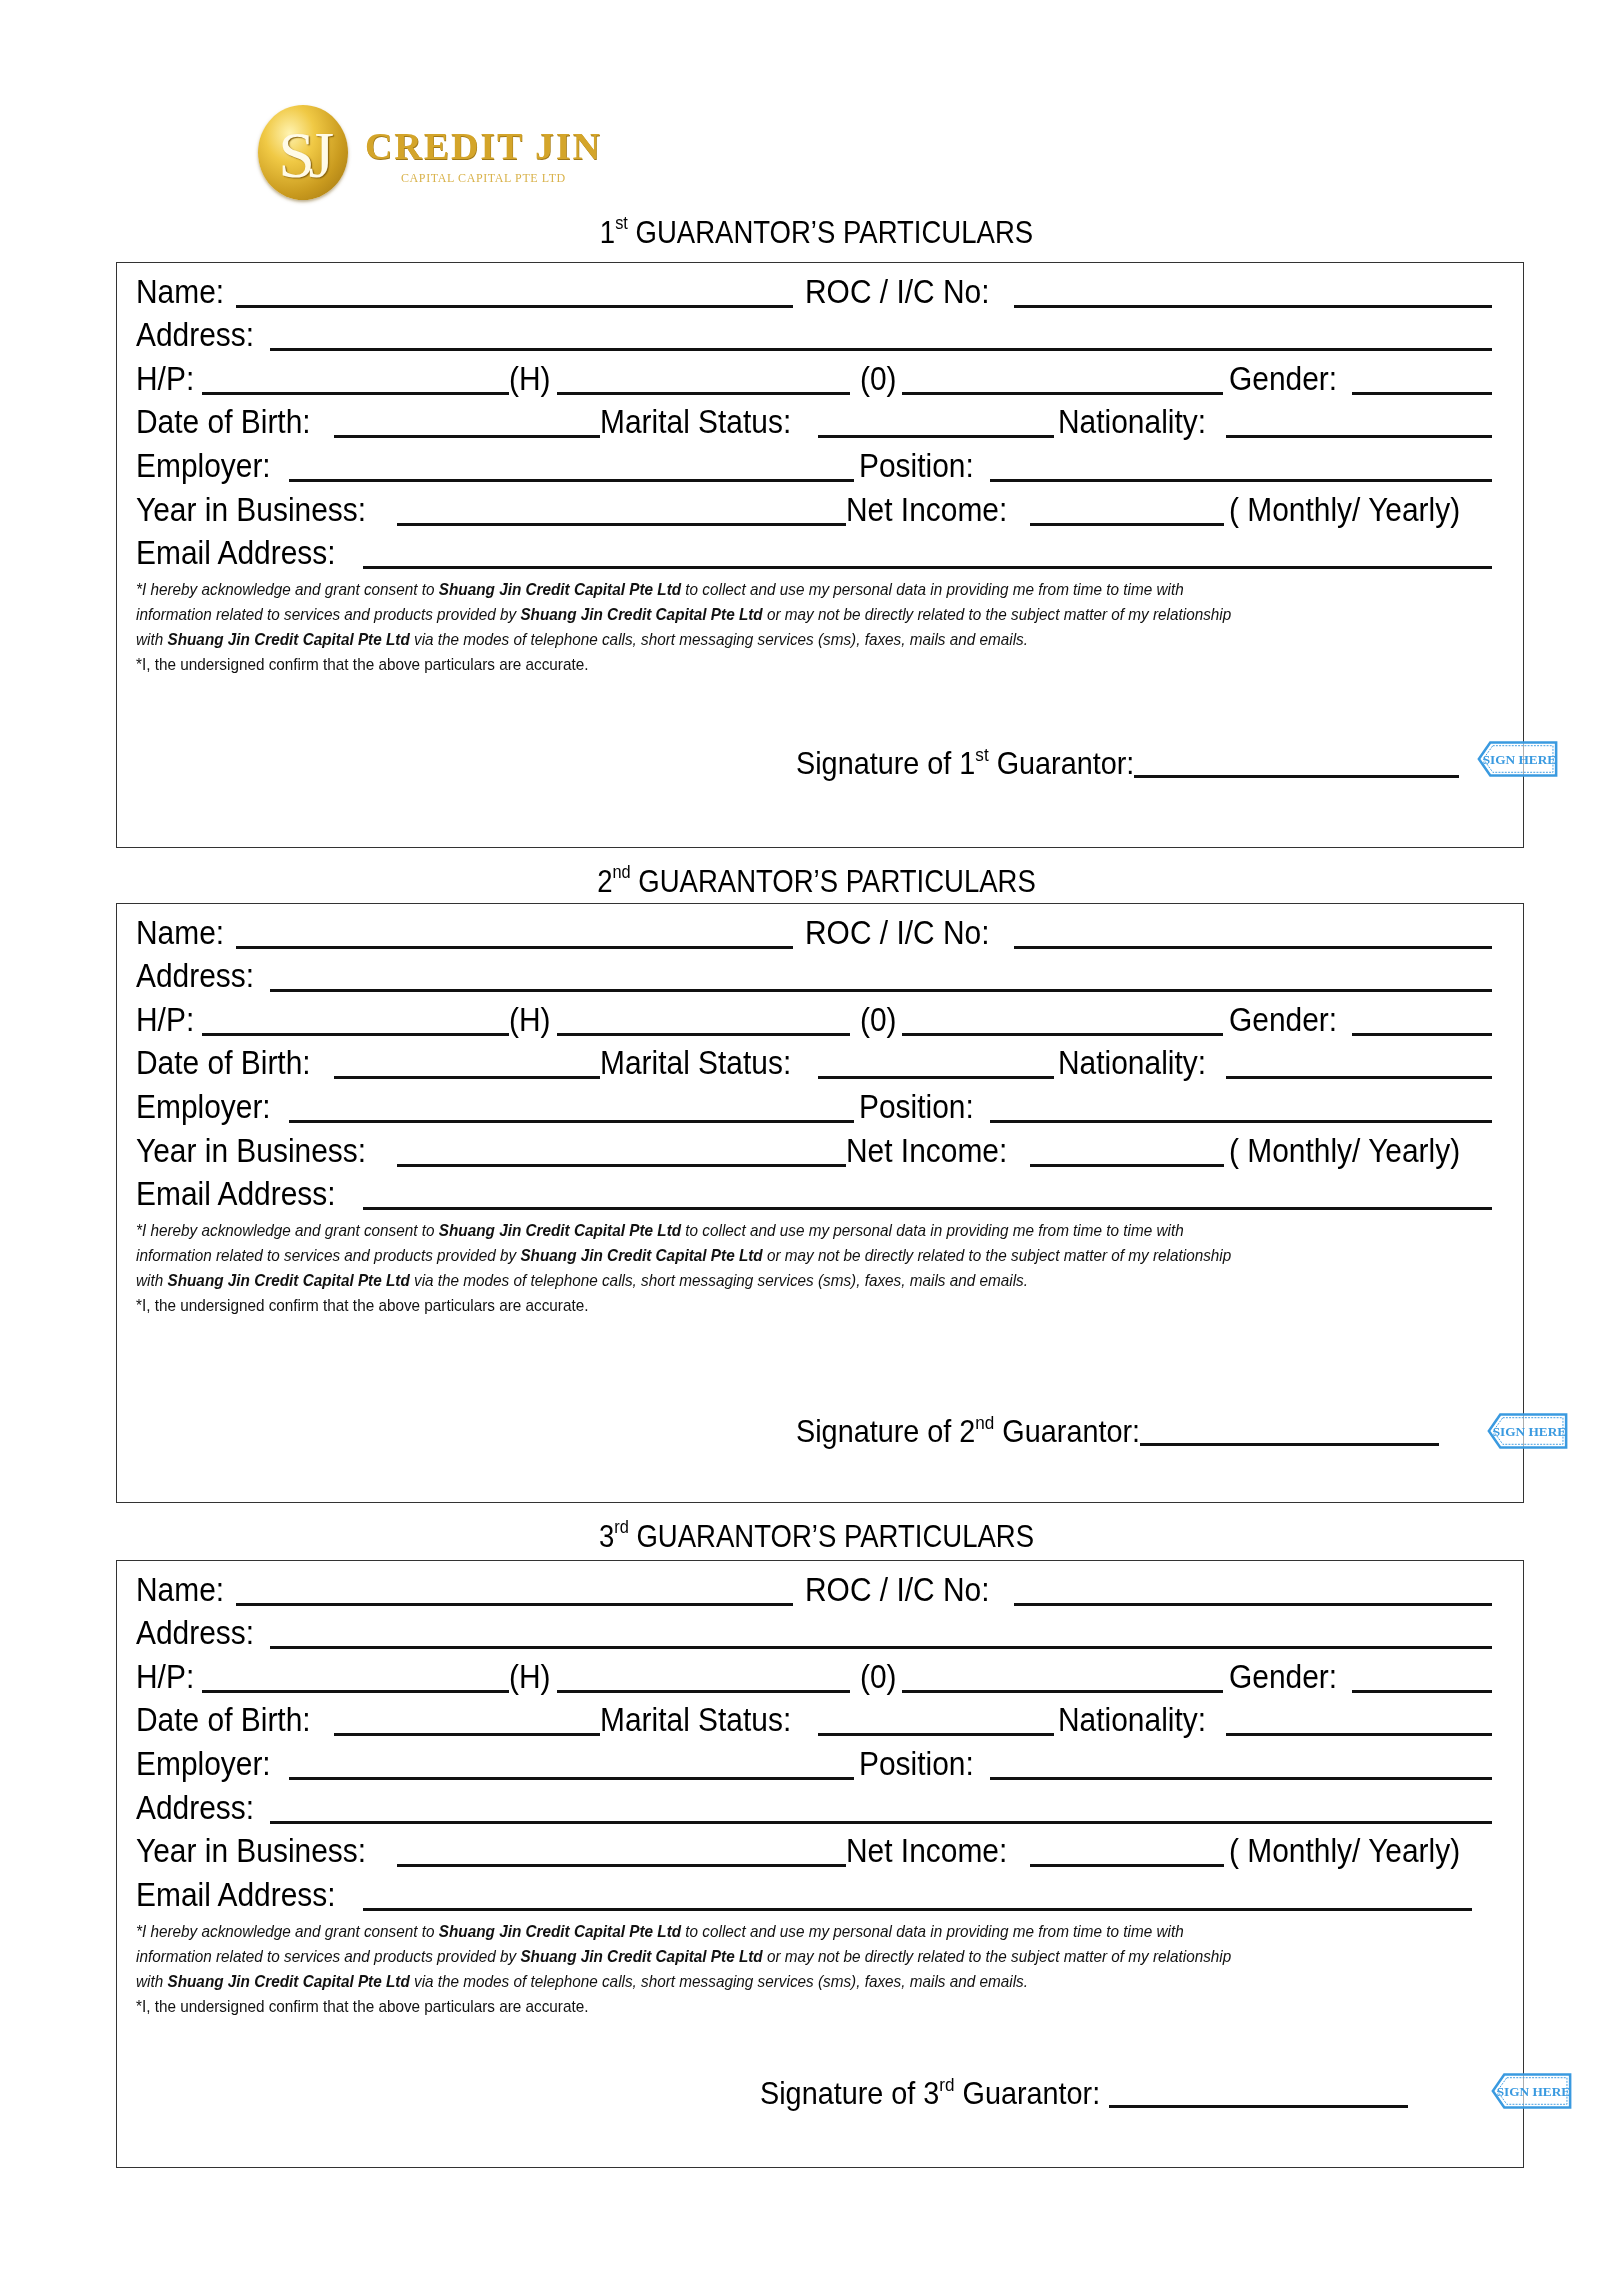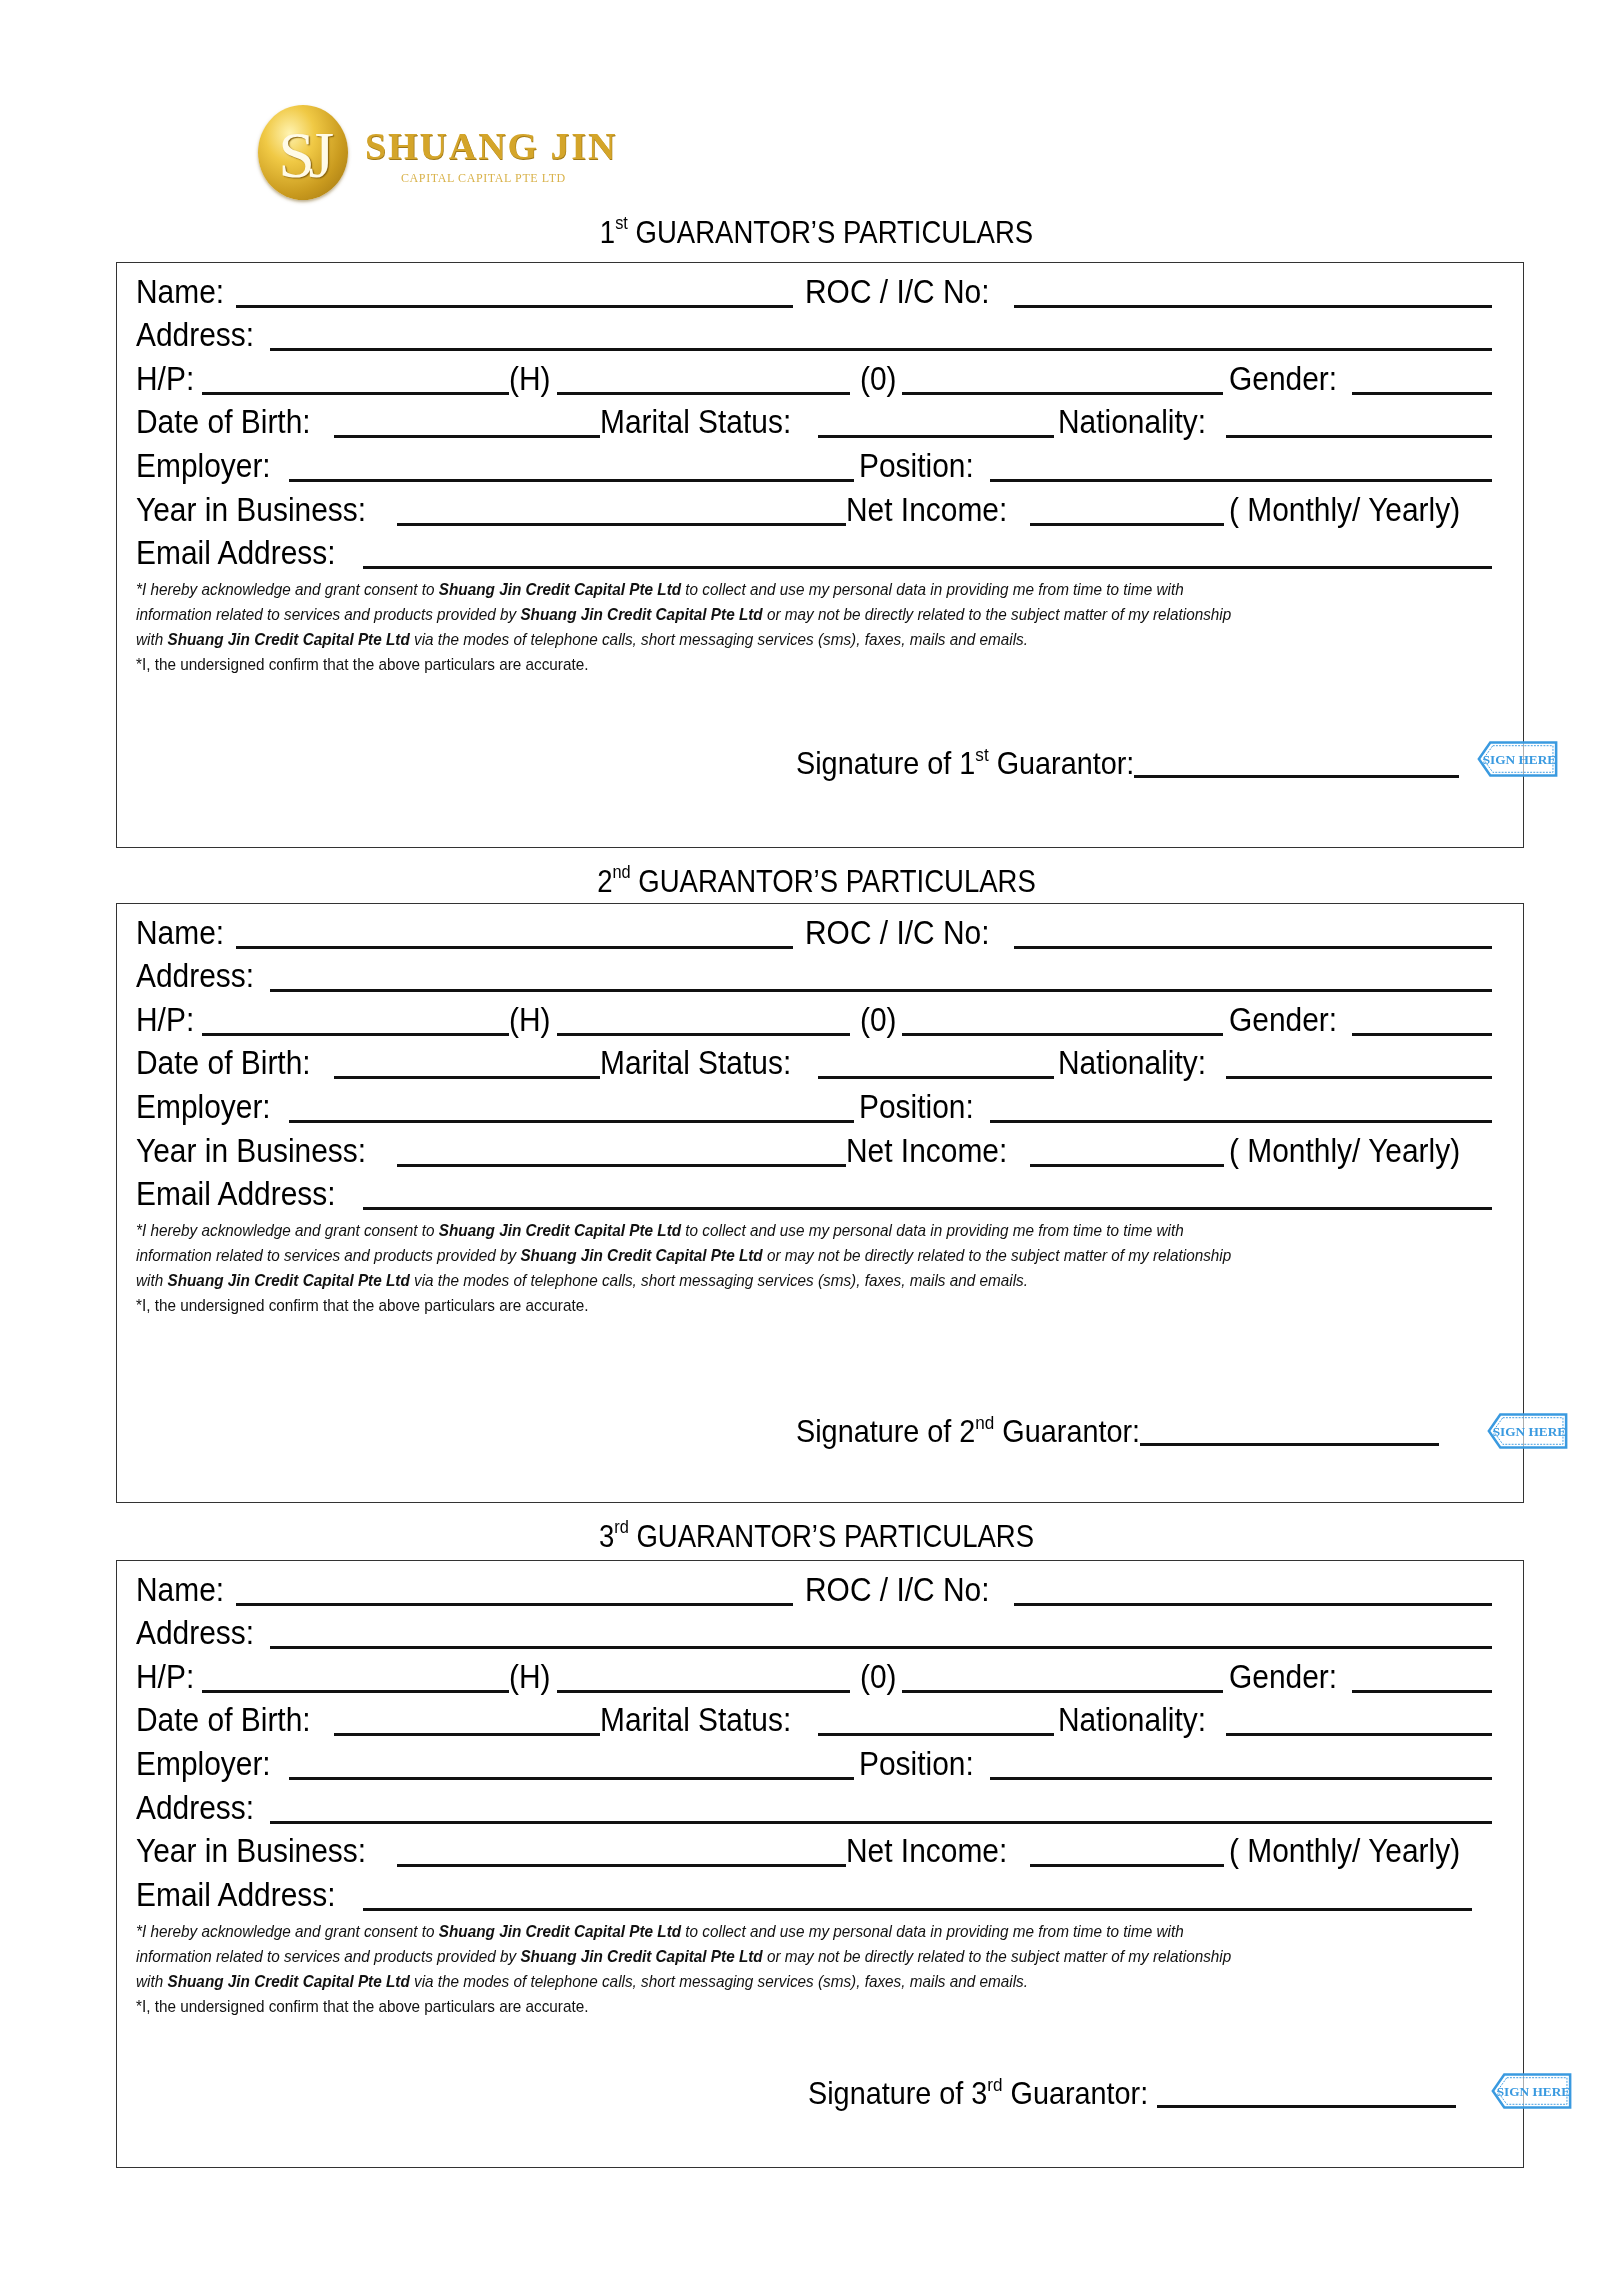--- a/index.html
+++ b/index.html
@@ -42,21 +42,21 @@
   .signhere { position:absolute; width:83px; height:38px; }
   .signhere svg { width:83px; height:38px; display:block; }
 </style>
 </head>
 <body>
 
 <div class="logo">
   <div class="logo-coin">
       <span>SJ</span>
     </div>
-  <div class="logo-name">SHUANG JIN</div>
+  <div class="logo-name">CREDIT JIN</div>
   <div class="logo-sub">CAPITAL CAPITAL PTE LTD</div>
 </div>
 
 <div id="sections">
     <div class="sec-title" style="top: 214px;"><span class="">1</span><sup>st</sup><span class=""> GUARANTOR’S PARTICULARS</span></div>
     <div class="box" style="top: 262px; height: 586px;">
       <div class="row" style="top: 7.6px;">
         <span class="lbl" style="transform: scaleX(0.88); margin-right: 0px;">Name:</span>
         <span class="ul" style="flex-grow: 42;"></span>
         <span class="gap" style="width: 11.5px; flex: 0 0 11.5px;"></span>
@@ -255,21 +255,21 @@
     <span style="display: inline-block; transform: scaleX(0.9); transform-origin: left bottom;">Signature of 2<sup>nd</sup> Guarantor:</span>
     <span class="ul" style="width: 299px; flex: 0 0 299px; margin-left: -38px;"></span>
   </div>
 <div class="signhere" style="left: 1486px; top: 1412px;">
     <svg viewBox="0 0 130 60">
       <path d="M22 4 L126 4 L126 56 L22 56 L4 30 Z" fill="#fff" fill-opacity="0.6" stroke="#3a9ae0" stroke-width="4"></path>
       <path d="M26 9 L121 9 L121 51 L26 51 L11 30 Z" fill="none" stroke="#3a9ae0" stroke-width="1.5" stroke-dasharray="3 2"></path>
       <text x="68" y="38" text-anchor="middle" font-family="Liberation Serif, serif" font-weight="bold" font-size="21" fill="#3a9ae0">SIGN HERE</text>
     </svg>
   </div>
-<div class="sig" style="left: 808px; top: 2075px;">
+<div class="sig" style="left: 760px; top: 2075px;">
     <span style="display: inline-block; transform: scaleX(0.9); transform-origin: left bottom;">Signature of 3<sup>rd</sup> Guarantor:</span>
     <span class="ul" style="width: 299px; flex: 0 0 299px; margin-left: -29px;"></span>
   </div>
 <div class="signhere" style="left: 1490px; top: 2072px;">
     <svg viewBox="0 0 130 60">
       <path d="M22 4 L126 4 L126 56 L22 56 L4 30 Z" fill="#fff" fill-opacity="0.6" stroke="#3a9ae0" stroke-width="4"></path>
       <path d="M26 9 L121 9 L121 51 L26 51 L11 30 Z" fill="none" stroke="#3a9ae0" stroke-width="1.5" stroke-dasharray="3 2"></path>
       <text x="68" y="38" text-anchor="middle" font-family="Liberation Serif, serif" font-weight="bold" font-size="21" fill="#3a9ae0">SIGN HERE</text>
     </svg>
   </div>

